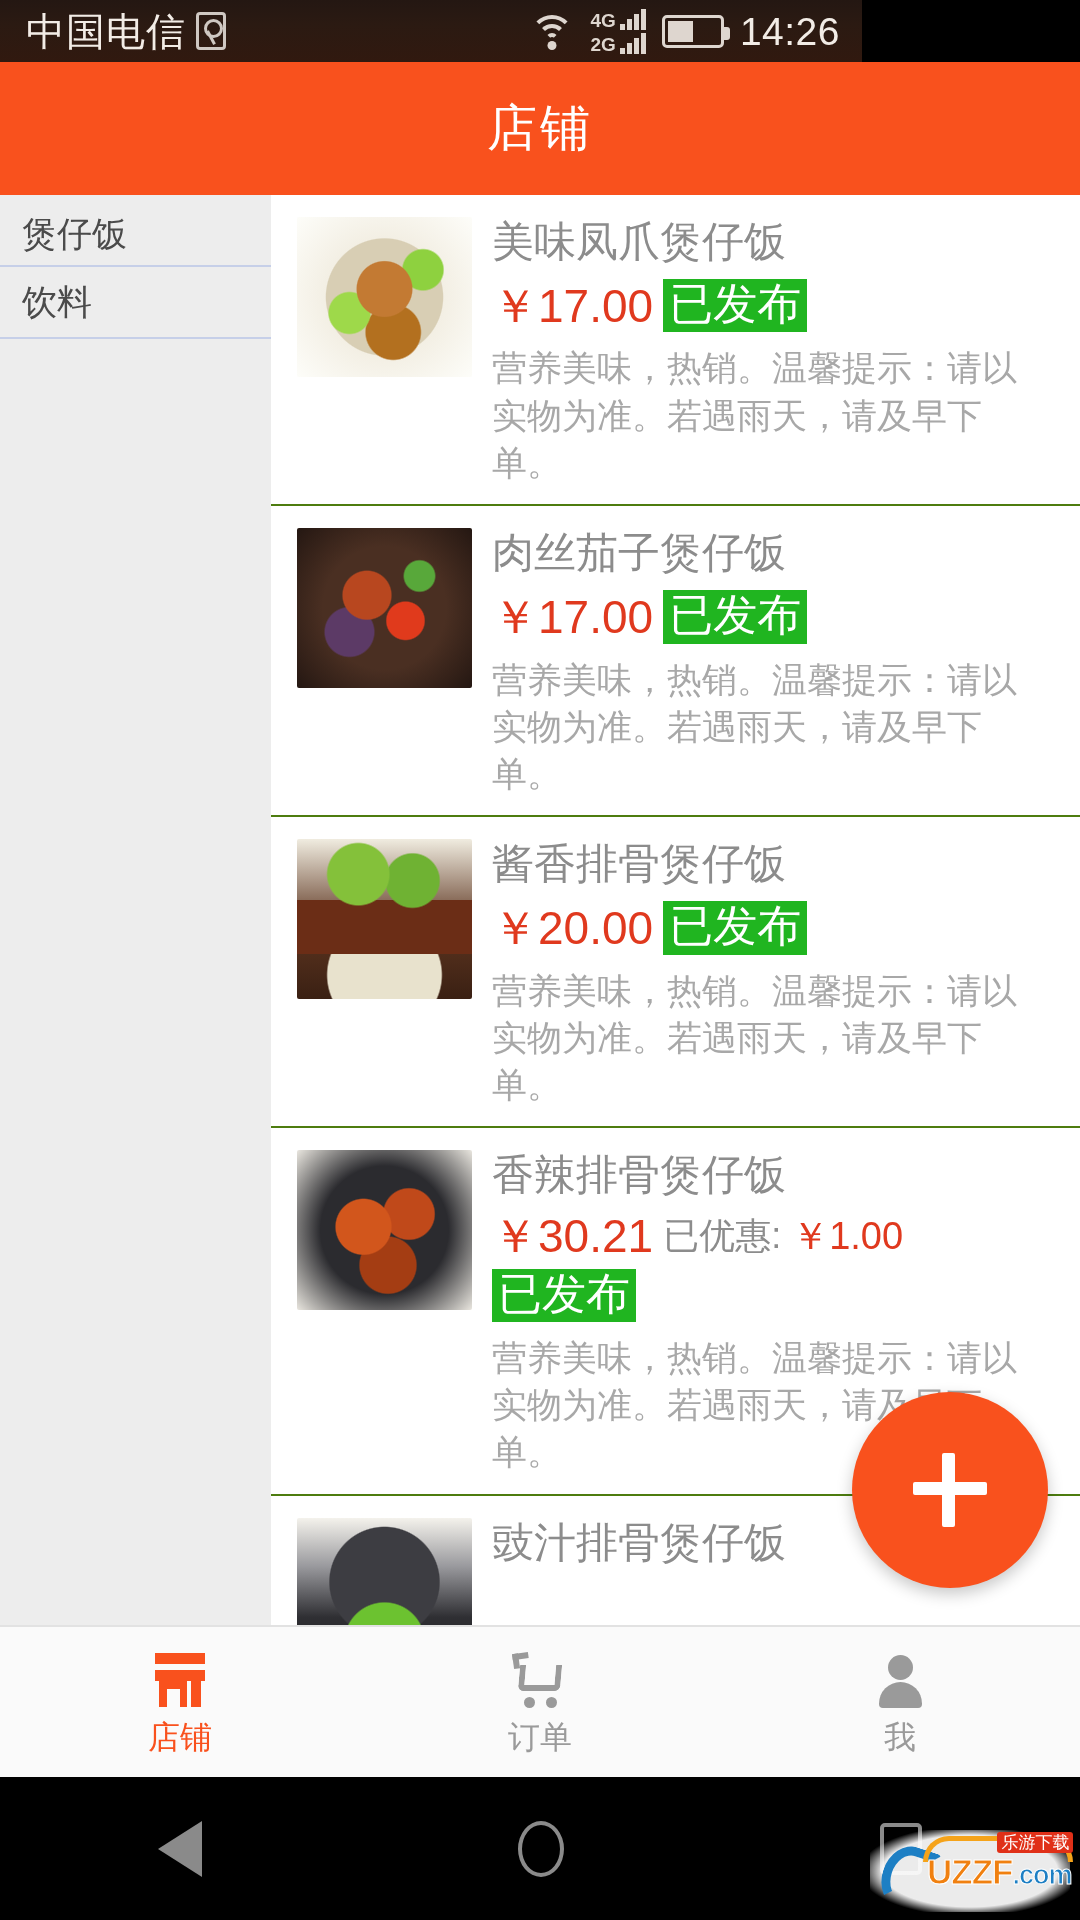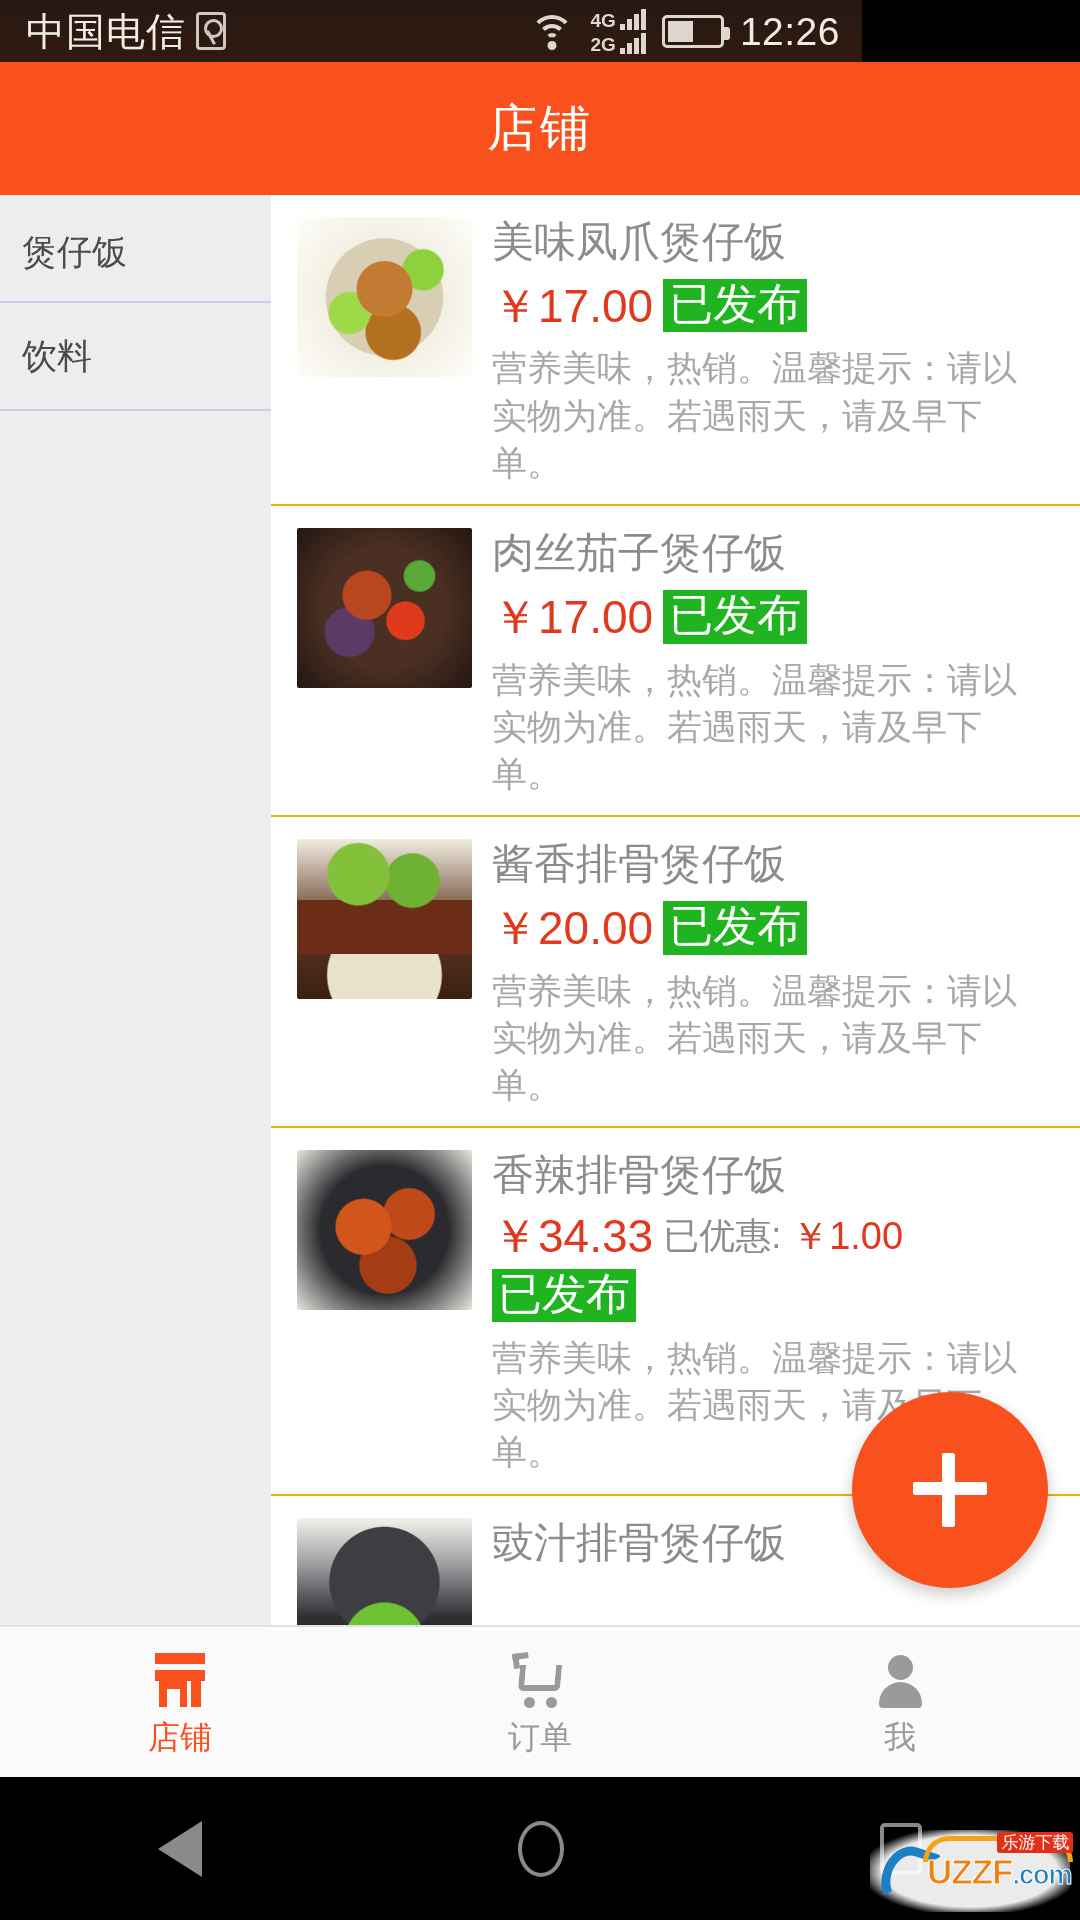--- a/index.html
+++ b/index.html
@@ -74,29 +74,29 @@
   }
   .appbar .title{ color:#fff; font-size:50px; letter-spacing:3px; }
 
   
   .content{
     position:absolute; top:195px; left:0; width:1080px; height:1430px;
     display:flex; background:#fff;
   }
   .sidebar{ width:271px; background:#ededed; flex:0 0 271px; }
   .cat{
-    height:108px; display:flex; align-items:center; padding-left:22px;
+    height:72px; display:flex; align-items:center; padding-left:22px;
     color:#4b4b4b; font-size:35px; border-bottom:2px solid #c6cfe8;
   }
   .cat.first{ padding-top:8px; }
 
   .list{ flex:1; background:#fff; position:relative; overflow:hidden; }
   .row{
     display:flex; padding:22px 38px 18px 26px;
-    border-bottom:2px solid #eab308; min-height:290px;
+    border-bottom:2px solid #4d7c0f; min-height:290px;
   }
   .thumb{
     width:175px; height:160px; flex:0 0 175px; margin-right:20px;
     border-radius:2px; background-size:cover; background-position:center;
   }
   .info{ flex:1; min-width:0; padding-top:2px; }
   .dish{ font-size:42px; color:#8c8c8c; line-height:1.1; margin-bottom:14px; }
   .priceline{ display:flex; align-items:center; gap:10px; margin-bottom:12px; flex-wrap:wrap; }
   .price{ font-size:46px; color:#e0391e; line-height:1; }
   .promo-label{ font-size:36px; color:#8c8c8c; line-height:1;text-align:right; }
@@ -287,21 +287,21 @@
               <b></b>
               <b></b>
               <b></b>
               <b></b>
             </span>
         </span>
       </span>
       <span class="batt">
           <span></span>
         </span>
-      <span class="clock">12:26</span>
+      <span class="clock">14:26</span>
     </div>
   </div>
 
   <div class="appbar">
     <span class="title">店铺</span>
   </div>
 
   <div class="content">
 
     <div class="sidebar">
@@ -349,21 +349,21 @@
           </div>
           <div class="desc">营养美味，热销。温馨提示：请以实物为准。若遇雨天，请及早下单。</div>
         </div>
       </div>
 
       <div class="row">
         <div class="thumb img4"></div>
         <div class="info">
           <div class="dish">香辣排骨煲仔饭</div>
           <div class="priceline">
-            <span class="price">￥34.33</span>
+            <span class="price">￥30.21</span>
             <span class="promo-label">已优惠:</span>
             <span class="promo-val">￥1.00</span>
             <span class="badge">已发布</span>
           </div>
           <div class="desc">营养美味，热销。温馨提示：请以实物为准。若遇雨天，请及早下单。</div>
         </div>
       </div>
 
       <div class="row">
         <div class="thumb img5"></div>

